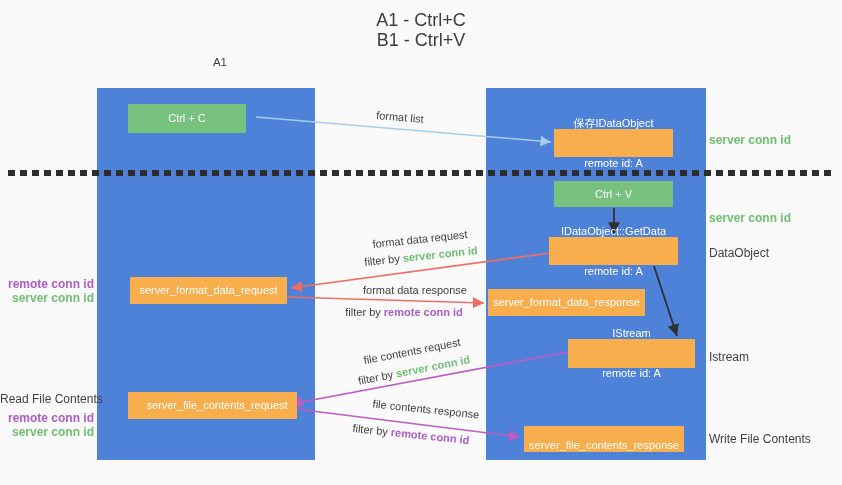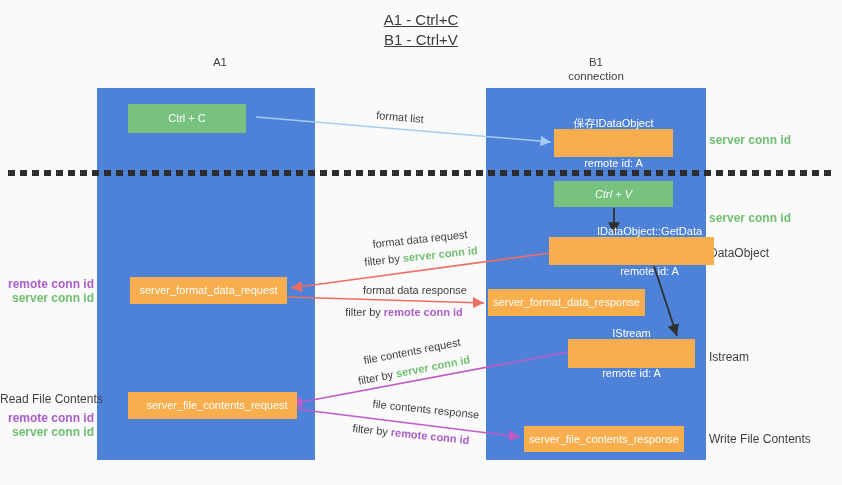--- a/index.html
+++ b/index.html
@@ -1,67 +1,63 @@
 <!DOCTYPE html>
 <html><head>
 <meta charset="utf-8">
 <style>
   html,body{margin:0;padding:0;background:#fafafa;}
   .canvas{
     position:relative;width:842px;height:485px;background:#fafafa;overflow:hidden;
     font-family:"Liberation Sans",sans-serif;color:#3f3f3f;
   }
   .title{position:absolute;left:0;top:10px;width:100%;text-align:center;
-    font-size:15px;line-height:20px;color:#3c3c3c;text-decoration:underline;}
+    font-size:18px;line-height:20px;color:#3c3c3c;}
   .lane{position:absolute;top:88px;height:372px;background:#4e82d8;}
   .lane-a{left:97px;width:218px;}
   .lane-b{left:486px;width:220px;}
   .lane-header{position:absolute;top:55px;text-align:center;font-size:11.5px;line-height:14px;color:#3f3f3f;}
   .lane-header.a{left:111px;width:218px;}
   .lane-header.b{left:486px;width:220px;}
   .divider{position:absolute;left:8px;top:170px;width:828px;height:6px;z-index:3;
     background:repeating-linear-gradient(90deg,#2d2d2d 0 7px,transparent 7px 12px);}
   .overlay{position:absolute;left:0;top:0;z-index:2;}
   .node{position:absolute;z-index:4;display:flex;flex-direction:column;align-items:center;justify-content:center;
     color:#ffffff;font-size:11px;line-height:13px;text-align:center;white-space:nowrap;}
   .green-box{background:#77c27e;}
   .orange-box{background:#f9ae4d;gap:27px;}
   .n-ctrl-c{left:128px;top:104px;width:118px;height:29px;}
   .n-save{left:554px;top:129px;width:119px;height:28px;}
-  .n-ctrl-v{left:554px;top:181px;width:119px;height:26px;font-style:italic;}
-  .n-getdata{left:549px;top:237px;width:129px;height:28px;padding-left:36px;}
+  .n-ctrl-v{left:554px;top:181px;width:119px;height:26px;}
+  .n-getdata{left:549px;top:237px;width:129px;height:28px;}
   .n-fmt-req{left:130px;top:277px;width:157px;height:27px;}
   .n-fmt-resp{left:488px;top:289px;width:157px;height:27px;}
   .n-istream{left:568px;top:339px;width:127px;height:29px;}
   .n-file-req{left:128px;top:392px;width:160px;height:27px;padding-left:9px;}
-  .n-file-resp{left:524px;top:426px;width:160px;height:26px;}
+  .n-file-resp{left:524px;top:426px;width:160px;height:26px;justify-content:flex-end;}
   .alabel{position:absolute;z-index:3;font-size:11px;color:#3f3f3f;white-space:nowrap;
     transform:translate(-50%,-50%);}
   .bold-green{color:#6fbf72;font-weight:bold;}
   .bold-purple{color:#ab5ec9;font-weight:bold;}
   .side{position:absolute;z-index:3;font-size:12px;line-height:13px;white-space:nowrap;}
   .side.left{left:0;width:94px;text-align:right;}
   .side.right{left:709px;text-align:left;}
 </style>
 </head>
 <body>
 
 <div class="canvas">
 
   <div class="title">
     <div>A1 - Ctrl+C</div>
     <div>B1 - Ctrl+V</div>
   </div>
 
   <div class="lane-header a">
     <div>A1</div>
-  </div>
-  <div class="lane-header b">
-    <div>B1</div>
-    <div>connection</div>
   </div>
 
   <div class="lane lane-a"></div>
   <div class="lane lane-b"></div>
 
   <div class="divider"></div>
 
   <svg class="overlay" width="842" height="485" viewBox="0 0 842 485">
     <defs>
       <marker id="mBlue" viewBox="0 0 10 10" refX="10" refY="5" markerWidth="7" markerHeight="7" orient="auto">

